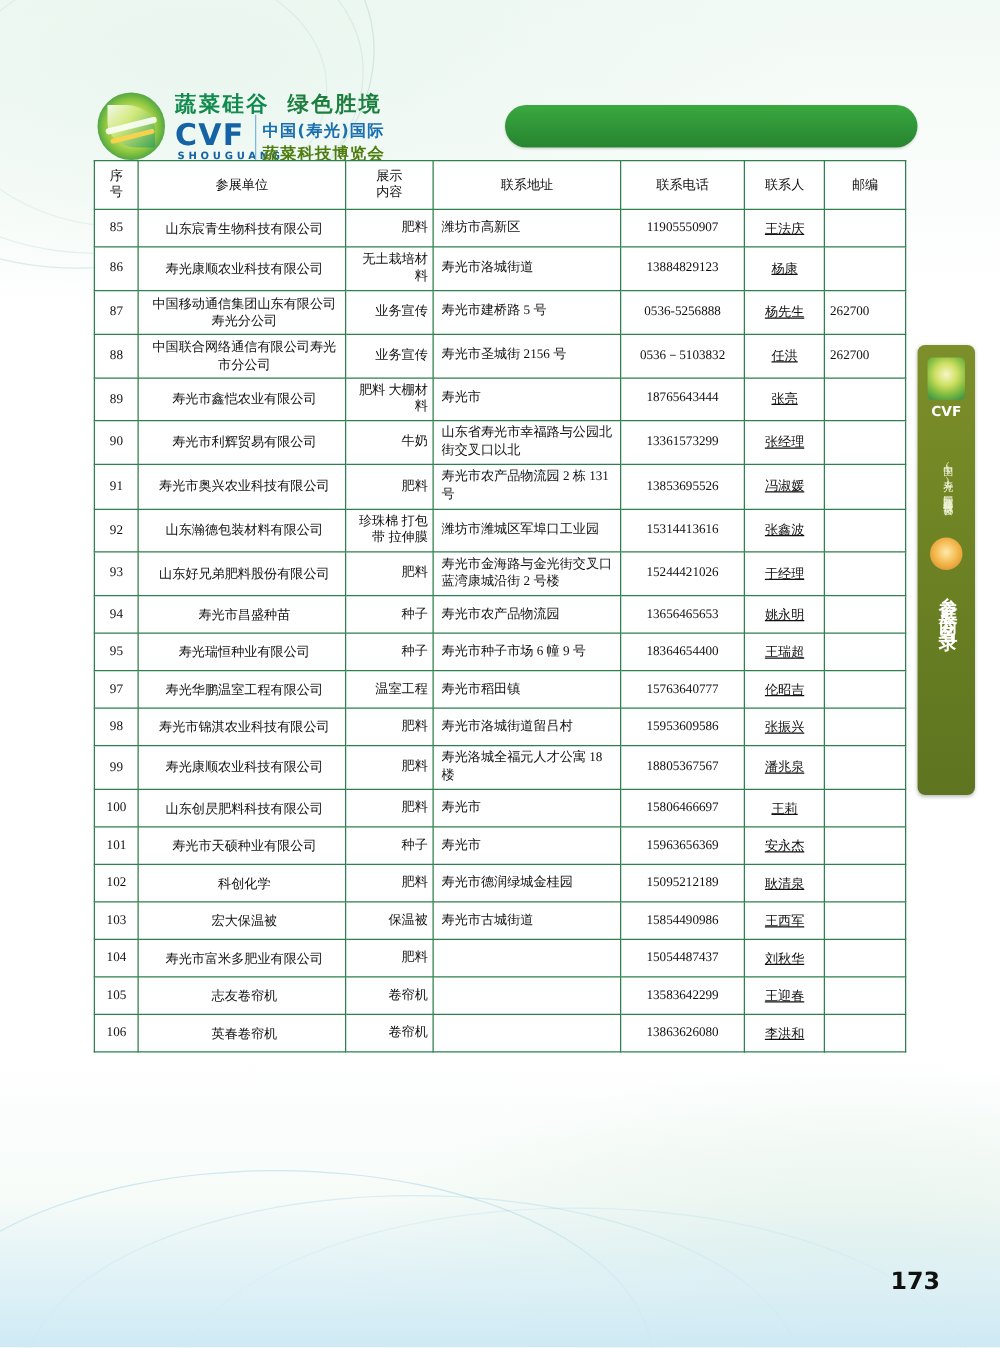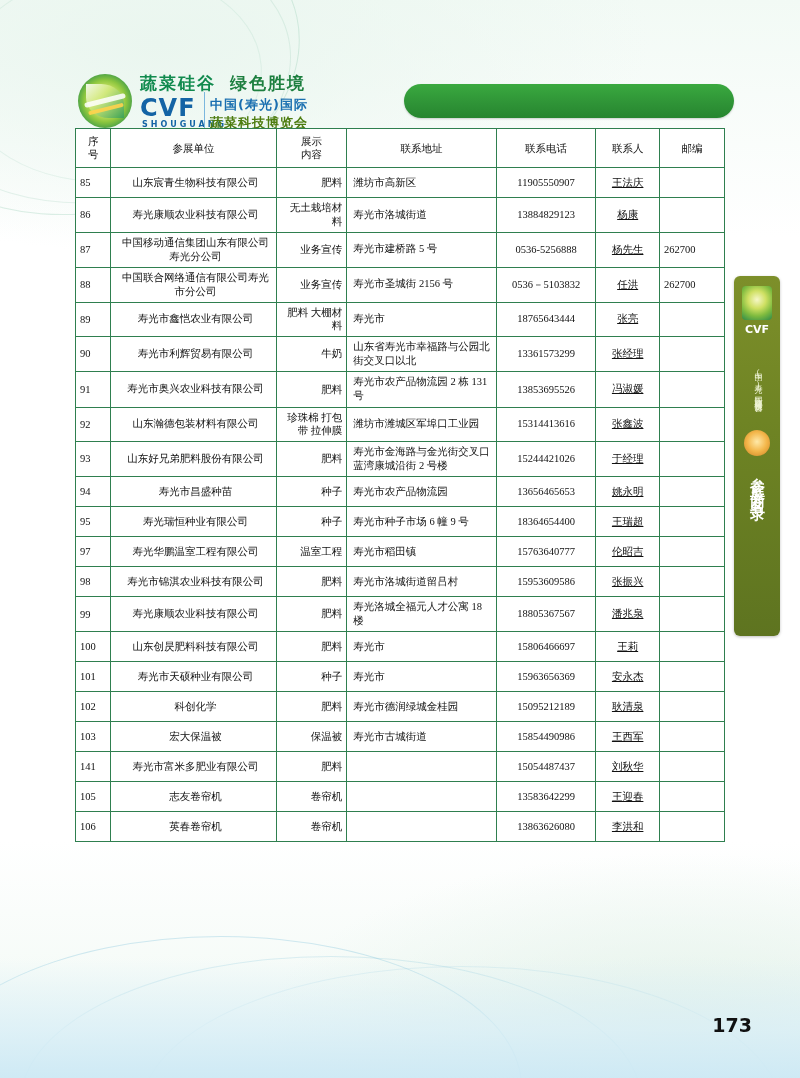--- a/index.html
+++ b/index.html
@@ -68,21 +68,21 @@
   .sidetab .emblem{margin:6px auto 0;width:26px;height:26px;border-radius:50%;
      background:radial-gradient(circle at 50% 45%,#ffe9a8 0%,#f3b64a 50%,#c97f22 100%);}
   .sidetab .label{writing-mode:vertical-rl;text-orientation:upright;margin:10px auto 0;color:#ffffff;
      font-size:15px;letter-spacing:7px;font-weight:bold;}
 
   
   .tablewrap{position:absolute;left:75px;top:128px;width:650px;}
   table{border-collapse:collapse;width:650px;background:#ffffff;}
   th,td{border:1px solid #2f7f4f;padding:3px 4px;font-size:10.5px;color:#111;vertical-align:middle;}
   thead th{font-size:10.5px;text-align:center;padding:6px 3px;line-height:1.25;font-weight:normal;}
-  td.idx{width:28px;}
+  td.idx{text-align:center;width:28px;}
   td.name{width:176px;padding-left:8px;text-align:center;}
   td.cont{text-align:right;width:70px;line-height:1.3;}
   td.addr{width:158px;padding-left:6px;line-height:1.35;}
   td.tel{text-align:center;width:96px;line-height:1.3;}
   td.person{text-align:center;width:62px;text-decoration:underline;}
   td.zip{text-align:left;width:60px;}
   tbody tr{height:30px;}
 
   .pageno{position:absolute;right:48px;bottom:42px;font-family:"DejaVu Sans","Liberation Sans",sans-serif;
      font-size:19px;font-weight:bold;color:#111;}
@@ -298,21 +298,21 @@
         <tr>
           <td class="idx">103</td>
           <td class="name">宏大保温被</td>
           <td class="cont">保温被</td>
           <td class="addr">寿光市古城街道</td>
           <td class="tel">15854490986</td>
           <td class="person">王西军</td>
           <td class="zip"></td>
         </tr>
         <tr>
-          <td class="idx">141</td>
+          <td class="idx">104</td>
           <td class="name">寿光市富米多肥业有限公司</td>
           <td class="cont">肥料</td>
           <td class="addr"></td>
           <td class="tel">15054487437</td>
           <td class="person">刘秋华</td>
           <td class="zip"></td>
         </tr>
         <tr>
           <td class="idx">105</td>
           <td class="name">志友卷帘机</td>

